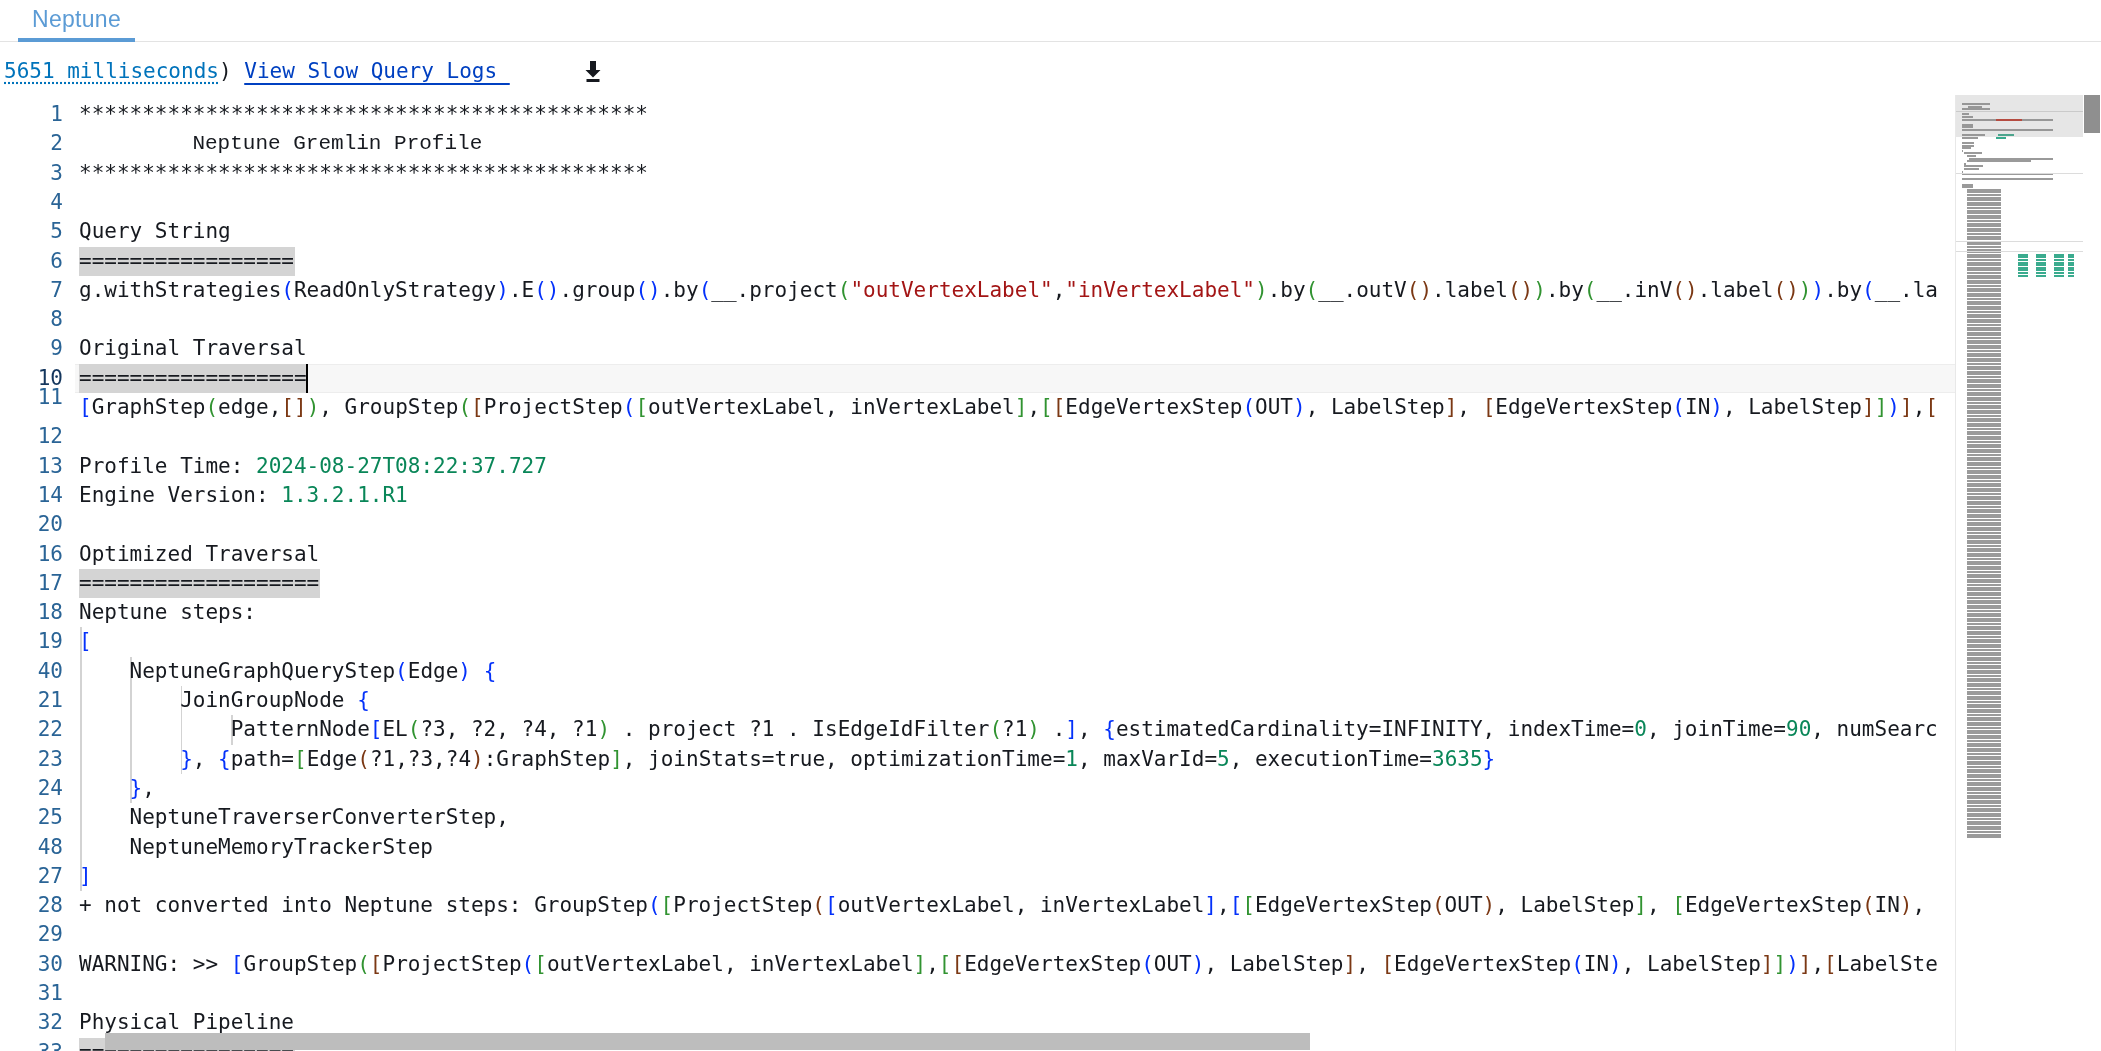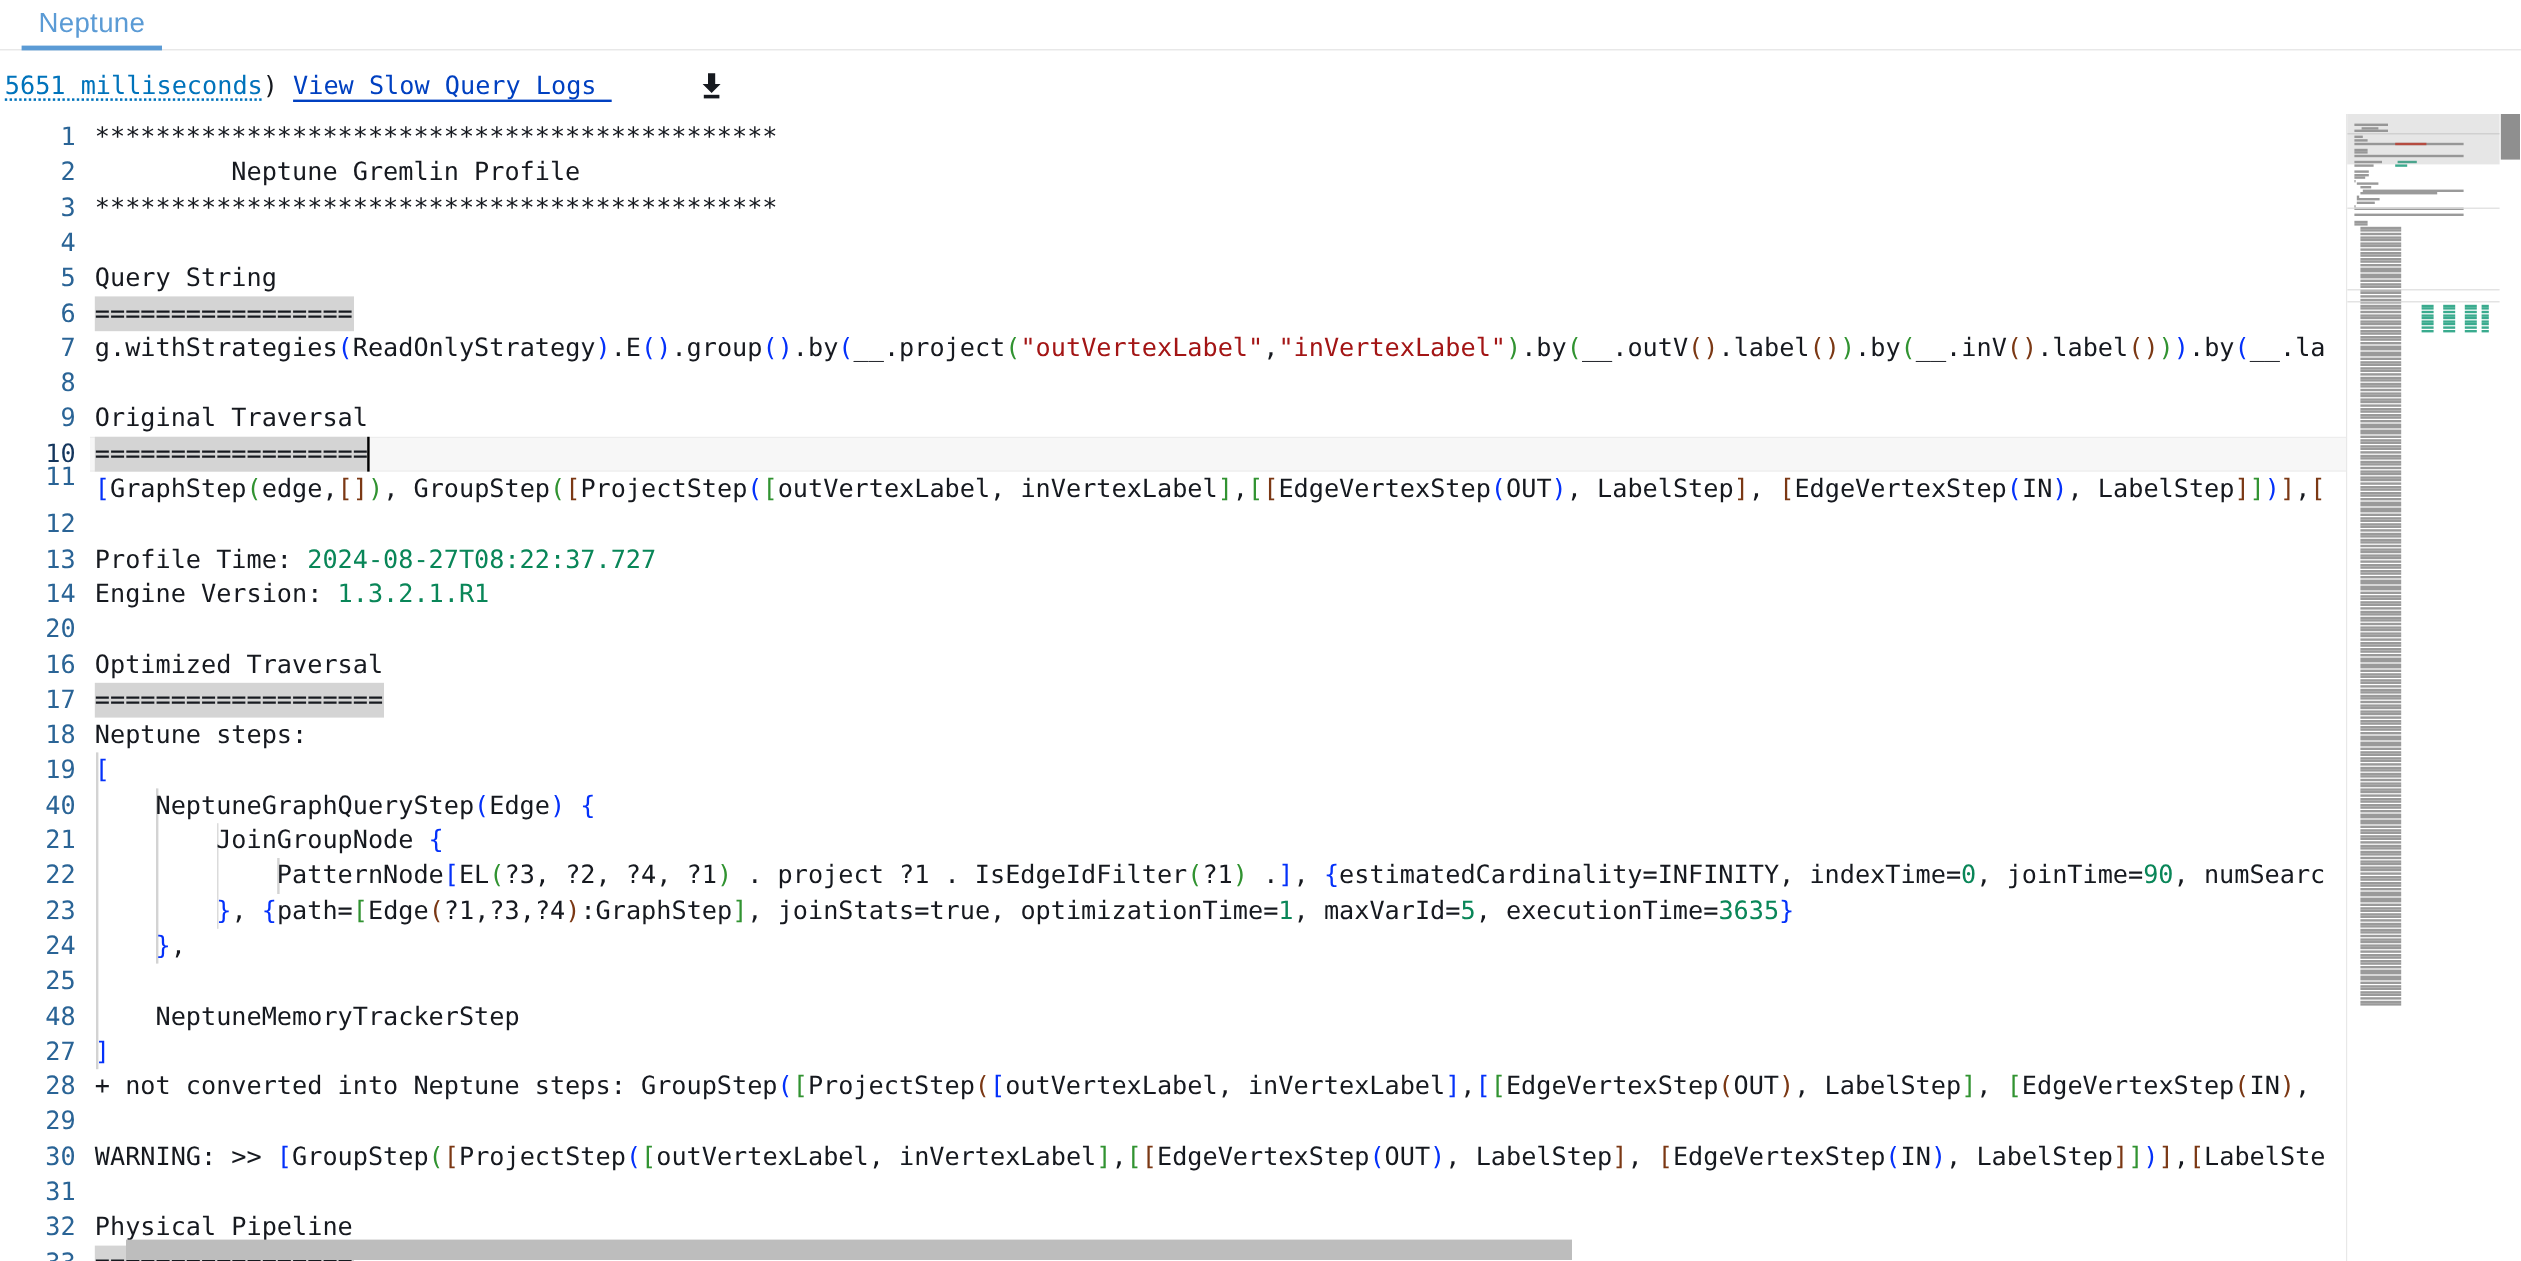--- a/index.html
+++ b/index.html
@@ -243,21 +243,21 @@
       <div class="iguide" style="left: 156.2px; top: 620.3px; height: 29.3px;"></div>
       <div class="iguide" style="left: 105.8px; top: 591px; height: 87.9px;"></div>
       <div class="iguide" style="left: 55.4px; top: 561.7px; height: 146.5px;"></div>
       <div class="iguide" style="left: 5px; top: 532.4px; height: 263.7px;"></div>
     <div id="current-line-band" style="top: 268.7px;"></div>
   <div class="selhl" style="top: 942.6px; left: 4px; width: 216.2px;"></div>
       <div class="selhl" style="top: 473.8px; left: 4px; width: 241.4px;"></div>
       <div class="selhl" style="top: 268.7px; left: 4px; width: 228.8px;"></div>
       <div class="selhl" style="top: 151.5px; left: 4px; width: 216.2px;"></div>
       <div class="code-line" style="top: 5px;"><span class="t">*********************************************</span></div>
-      <div class="code-line" style="top: 34.3px;"><span class="t">         Neptune Gremlin Profile</span></div>
+      <div class="code-line" style="top: 34.3px; font-family: Liberation Mono, monospace;"><span class="t">         Neptune Gremlin Profile</span></div>
       <div class="code-line" style="top: 63.6px;"><span class="t">*********************************************</span></div>
       <div class="code-line" style="top: 92.9px;"><span class="t"></span></div>
       <div class="code-line" style="top: 122.2px;"><span class="t">Query String</span></div>
       <div class="code-line" style="top: 151.5px;"><span class="t">=================</span></div>
       <div class="code-line" style="top: 180.8px;"><span class="t">g.withStrategies<span class="s-br1">(</span>ReadOnlyStrategy<span class="s-br1">)</span>.E<span class="s-br1">(</span><span class="s-br1">)</span>.group<span class="s-br1">(</span><span class="s-br1">)</span>.by<span class="s-br1">(</span>__.project<span class="s-br2">(</span><span class="s-str">"outVertexLabel"</span>,<span class="s-str">"inVertexLabel"</span><span class="s-br2">)</span>.by<span class="s-br2">(</span>__.outV<span class="s-br3">(</span><span class="s-br3">)</span>.label<span class="s-br3">(</span><span class="s-br3">)</span><span class="s-br2">)</span>.by<span class="s-br2">(</span>__.inV<span class="s-br3">(</span><span class="s-br3">)</span>.label<span class="s-br3">(</span><span class="s-br3">)</span><span class="s-br2">)</span><span class="s-br1">)</span>.by<span class="s-br1">(</span>__.la</span></div>
       <div class="code-line" style="top: 210.1px;"><span class="t"></span></div>
       <div class="code-line" style="top: 239.4px;"><span class="t">Original Traversal</span></div>
       <div class="code-line" style="top: 268.7px;"><span class="t">==================</span></div>
       <div class="code-line" style="top: 298px;"><span class="t"><span class="s-br1">[</span>GraphStep<span class="s-br2">(</span>edge,<span class="s-br3">[</span><span class="s-br3">]</span><span class="s-br2">)</span>, GroupStep<span class="s-br2">(</span><span class="s-br3">[</span>ProjectStep<span class="s-br1">(</span><span class="s-br2">[</span>outVertexLabel, inVertexLabel<span class="s-br2">]</span>,<span class="s-br2">[</span><span class="s-br3">[</span>EdgeVertexStep<span class="s-br1">(</span>OUT<span class="s-br1">)</span>, LabelStep<span class="s-br3">]</span>, <span class="s-br3">[</span>EdgeVertexStep<span class="s-br1">(</span>IN<span class="s-br1">)</span>, LabelStep<span class="s-br3">]</span><span class="s-br2">]</span><span class="s-br1">)</span><span class="s-br3">]</span>,<span class="s-br3">[</span></span></div>
       <div class="code-line" style="top: 327.3px;"><span class="t"></span></div>
@@ -266,20 +266,21 @@
       <div class="code-line" style="top: 415.2px;"><span class="t"></span></div>
       <div class="code-line" style="top: 444.5px;"><span class="t">Optimized Traversal</span></div>
       <div class="code-line" style="top: 473.8px;"><span class="t">===================</span></div>
       <div class="code-line" style="top: 503.1px;"><span class="t">Neptune steps:</span></div>
       <div class="code-line" style="top: 532.4px;"><span class="t"><span class="s-br1">[</span></span></div>
       <div class="code-line" style="top: 561.7px;"><span class="t">    NeptuneGraphQueryStep<span class="s-br1">(</span>Edge<span class="s-br1">)</span> <span class="s-br1">{</span></span></div>
       <div class="code-line" style="top: 591px;"><span class="t">        JoinGroupNode <span class="s-br1">{</span></span></div>
       <div class="code-line" style="top: 620.3px;"><span class="t">            PatternNode<span class="s-br1">[</span>EL<span class="s-br2">(</span>?3, ?2, ?4, ?1<span class="s-br2">)</span> . project ?1 . IsEdgeIdFilter<span class="s-br2">(</span>?1<span class="s-br2">)</span> .<span class="s-br1">]</span>, <span class="s-br1">{</span>estimatedCardinality=INFINITY, indexTime=<span class="s-num">0</span>, joinTime=<span class="s-num">90</span>, numSearc</span></div>
       <div class="code-line" style="top: 649.6px;"><span class="t">        <span class="s-br1">}</span>, <span class="s-br1">{</span>path=<span class="s-br2">[</span>Edge<span class="s-br3">(</span>?1,?3,?4<span class="s-br3">)</span>:GraphStep<span class="s-br2">]</span>, joinStats=true, optimizationTime=<span class="s-num">1</span>, maxVarId=<span class="s-num">5</span>, executionTime=<span class="s-num">3635</span><span class="s-br1">}</span></span></div>
       <div class="code-line" style="top: 678.9px;"><span class="t">    <span class="s-br1">}</span>,</span></div>
+      <div class="code-line" style="top: 708.2px;"><span class="t">    NeptuneTraverserConverterStep,</span></div>
       <div class="code-line" style="top: 737.5px;"><span class="t">    NeptuneMemoryTrackerStep</span></div>
       <div class="code-line" style="top: 766.8px;"><span class="t"><span class="s-br1">]</span></span></div>
       <div class="code-line" style="top: 796.1px;"><span class="t">+ not converted into Neptune steps: GroupStep<span class="s-br1">(</span><span class="s-br2">[</span>ProjectStep<span class="s-br3">(</span><span class="s-br1">[</span>outVertexLabel, inVertexLabel<span class="s-br1">]</span>,<span class="s-br1">[</span><span class="s-br2">[</span>EdgeVertexStep<span class="s-br3">(</span>OUT<span class="s-br3">)</span>, LabelStep<span class="s-br2">]</span>, <span class="s-br2">[</span>EdgeVertexStep<span class="s-br3">(</span>IN<span class="s-br3">)</span>, </span></div>
       <div class="code-line" style="top: 825.4px;"><span class="t"></span></div>
       <div class="code-line" style="top: 854.7px;"><span class="t">WARNING: &gt;&gt; <span class="s-br1">[</span>GroupStep<span class="s-br2">(</span><span class="s-br3">[</span>ProjectStep<span class="s-br1">(</span><span class="s-br2">[</span>outVertexLabel, inVertexLabel<span class="s-br2">]</span>,<span class="s-br2">[</span><span class="s-br3">[</span>EdgeVertexStep<span class="s-br1">(</span>OUT<span class="s-br1">)</span>, LabelStep<span class="s-br3">]</span>, <span class="s-br3">[</span>EdgeVertexStep<span class="s-br1">(</span>IN<span class="s-br1">)</span>, LabelStep<span class="s-br3">]</span><span class="s-br2">]</span><span class="s-br1">)</span><span class="s-br3">]</span>,<span class="s-br3">[</span>LabelSte</span></div>
       <div class="code-line" style="top: 884px;"><span class="t"></span></div>
       <div class="code-line" style="top: 913.3px;"><span class="t">Physical Pipeline</span></div>
       <div class="code-line" style="top: 942.6px;"><span class="t">=================</span></div>
       <div id="caret" style="top: 268.7px; left: 230.8px;"></div>
     </div>

